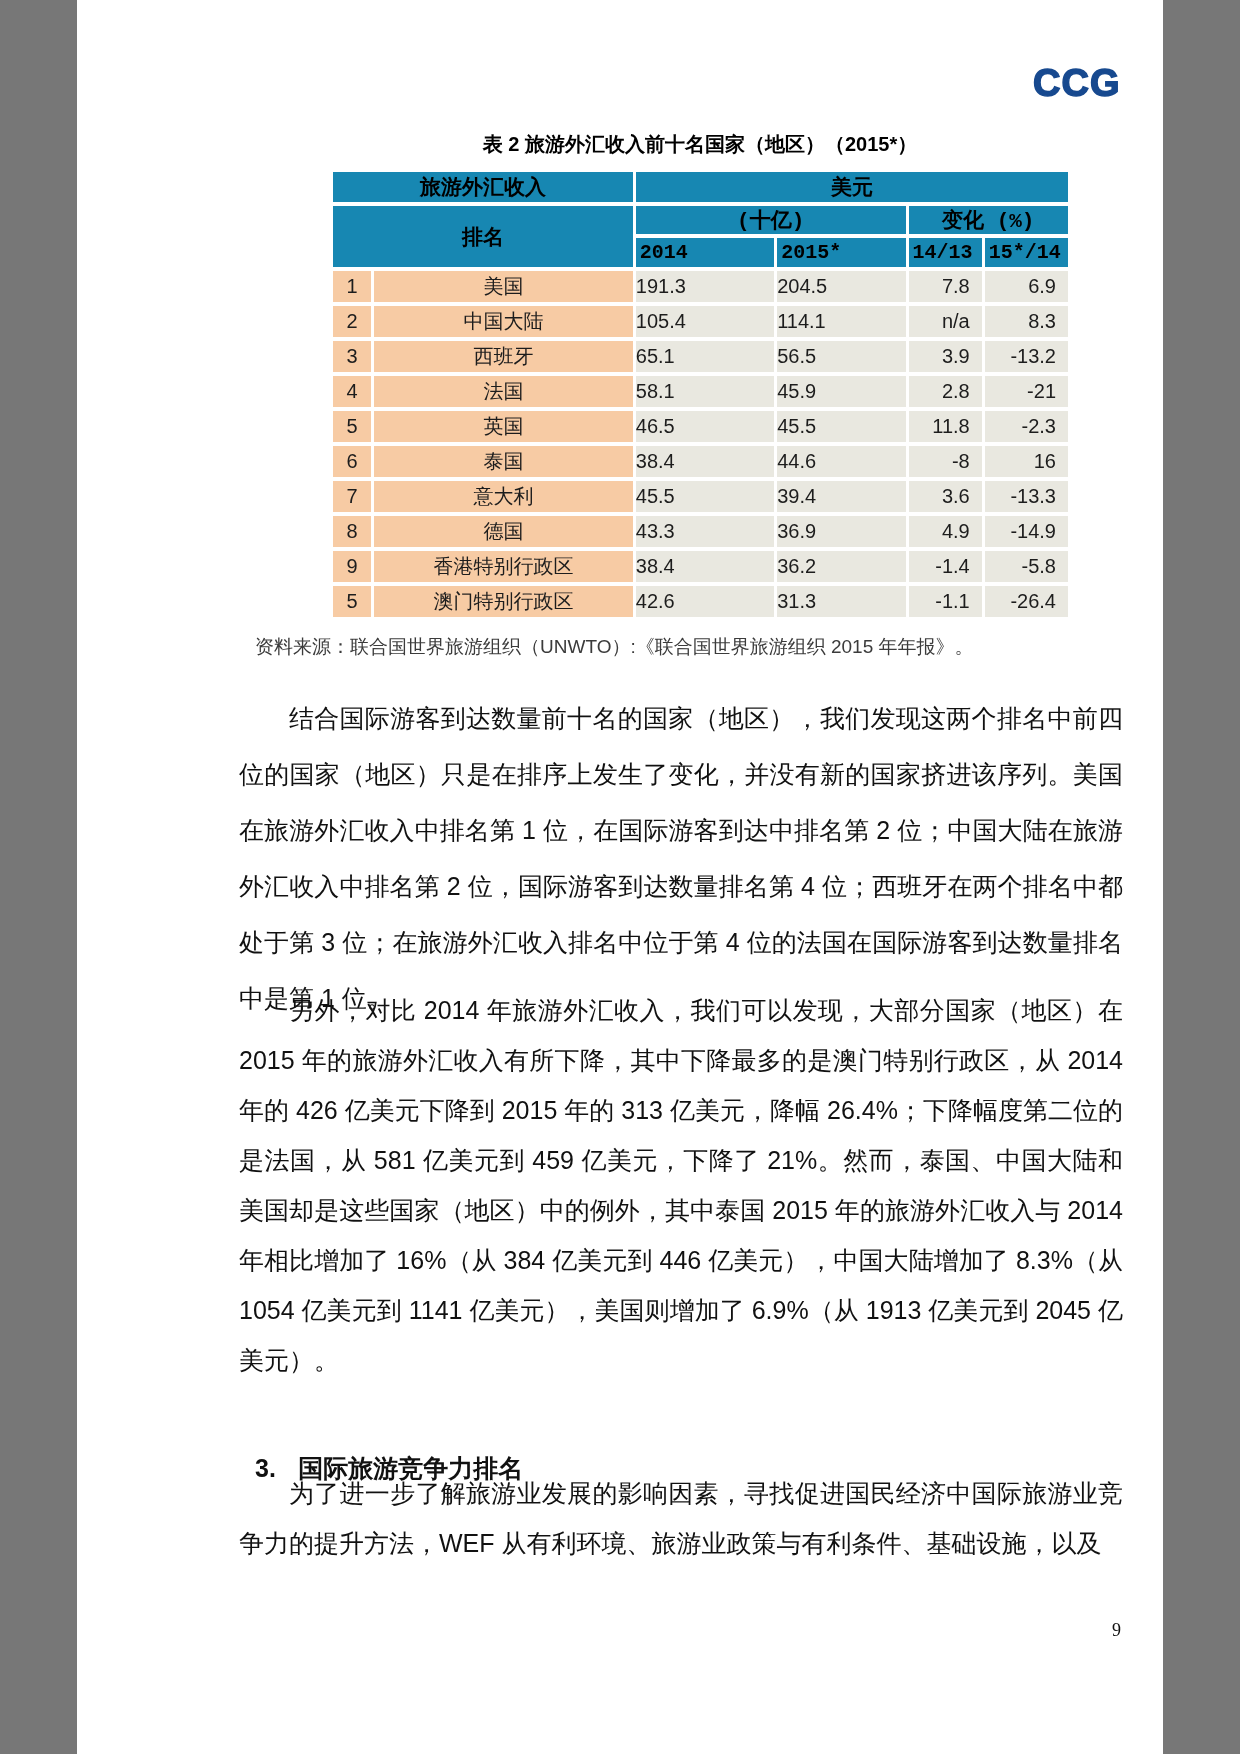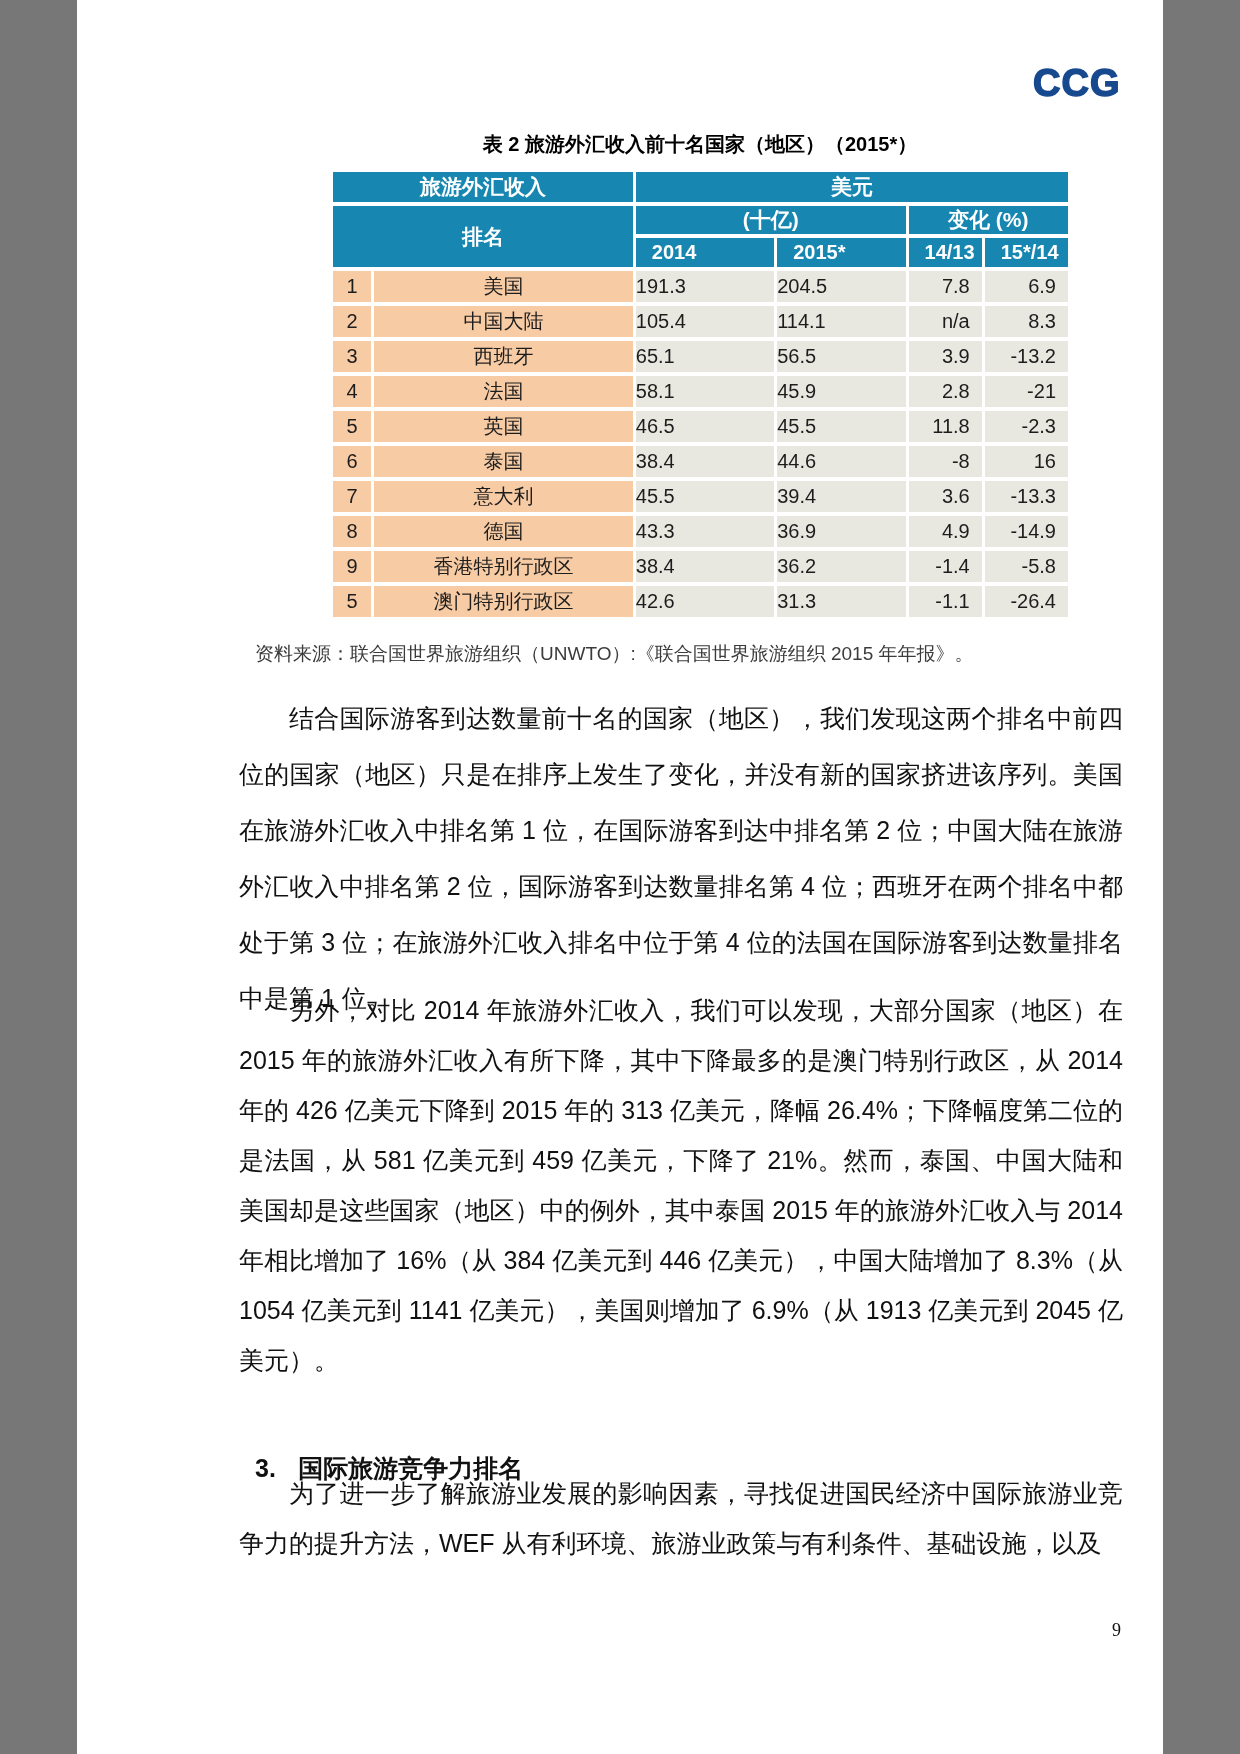--- a/index.html
+++ b/index.html
@@ -45,52 +45,52 @@
     position:absolute;
     left:253px;
     top:168px;
     width:741px;
     table-layout:fixed;
     border-collapse:separate;
     border-spacing:3px 4px;
   }
   .rank-table th{
     background:var(--header-bg);
-    color:#ffffff;
+    color:#000000;
     font-size:21px;
     font-weight:bold;
     text-align:center;
     vertical-align:middle;
+    font-family:Liberation Mono, monospace;
   }
   .rank-table thead tr.h1 th{height:30px;}
   .rank-table thead tr.h2 th{height:28px;}
   .rank-table thead tr.h3 th{height:29px;}
   .rank-table thead tr.h3 th{
     text-align:left;
-    padding-left:16px;
+    padding-left:4px;
     font-size:20px;
   }
   .rank-table td{
     height:31px;
     font-size:20px;
     color:#1D1D1D;
     vertical-align:middle;
   }
   .rank-table td.rank{background:var(--rank-bg);text-align:center;}
   .rank-table td.country{background:var(--rank-bg);text-align:center;}
   .rank-table td.val{background:var(--value-bg);padding-right:22px;}
   .rank-table td.chg{background:var(--value-bg);text-align:right;padding-right:12px;}
   .source-note{
     position:absolute;
     left:178px;
     top:634px;
     width:900px;
     font-size:19px;
     color:#3B3B3B;
-    margin-top:7px;
   }
   .body-para{
     position:absolute;
     left:162px;
     width:884px;
     font-size:25px;
     text-align:justify;
     text-indent:2em;
     color:#111;
   }

